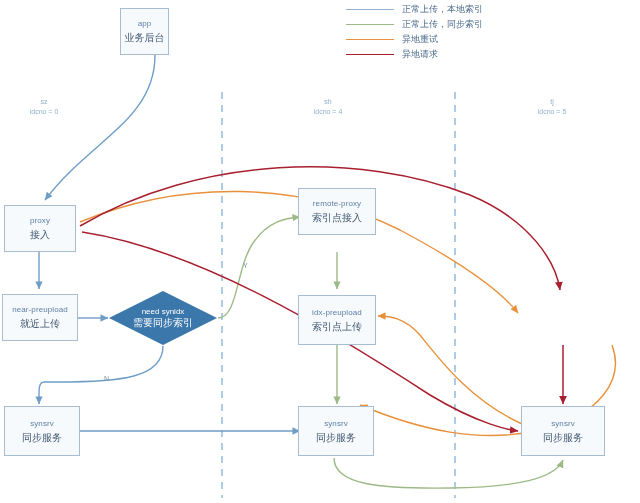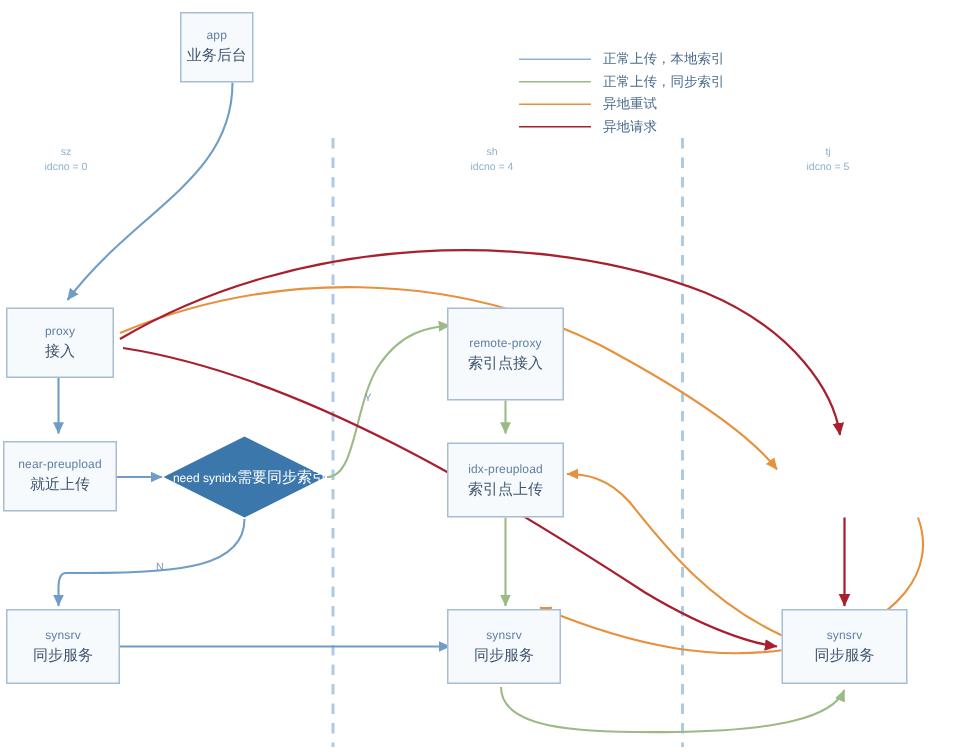--- a/index.html
+++ b/index.html
@@ -61,23 +61,23 @@
     left: 0; top: 0;
     width: 110px;
     height: 56px;
   }
   .diamond-label {
     position: absolute;
     left: 0; top: 0;
     width: 110px;
     height: 56px;
     display: flex;
-    flex-direction: row;
+    flex-direction: column;
     align-items: center;
-    justify-content: flex-end;
+    justify-content: center;
     pointer-events: none;
   }
   .diamond-label .en {
     font-size: 8px;
     color: #ffffff;
     white-space: nowrap;
   }
   .diamond-label .cn {
     font-size: 10px;
     color: #ffffff;
@@ -94,21 +94,20 @@
   }
   .zone-label .zname { font-size: 7px; display: block; }
   .zone-label .zidc  { font-size: 7px; display: block; }
 
   
   .legend {
     position: absolute;
     left: 346px;
     top: 2px;
     width: 180px;
-    margin-top: 30px;
   }
   .legend-row {
     display: flex;
     align-items: center;
     height: 15px;
   }
   .legend-swatch {
     width: 48px;
     height: 0;
     border-top-width: 1.6px;
@@ -239,21 +238,21 @@
       <span class="en">need synidx</span>
       <span class="cn">需要同步索引</span>
     </div>
   </div>
 
   <div class="node" style="left:4px; top:406px; width:76px; height:50px;">
     <span class="en">synsrv</span>
     <span class="cn">同步服务</span>
   </div>
 
-  <div class="node" style="left:298px; top:205px; width:78px; height:62px;">
+  <div class="node" style="left:298px; top:188px; width:78px; height:47px;">
     <span class="en">remote-proxy</span>
     <span class="cn">索引点接入</span>
   </div>
 
   <div class="node" style="left:298px; top:295px; width:78px; height:50px;text-align:right;">
     <span class="en">idx-preupload</span>
     <span class="cn">索引点上传</span>
   </div>
 
   <div class="node" style="left:298px; top:406px; width:76px; height:50px;">

